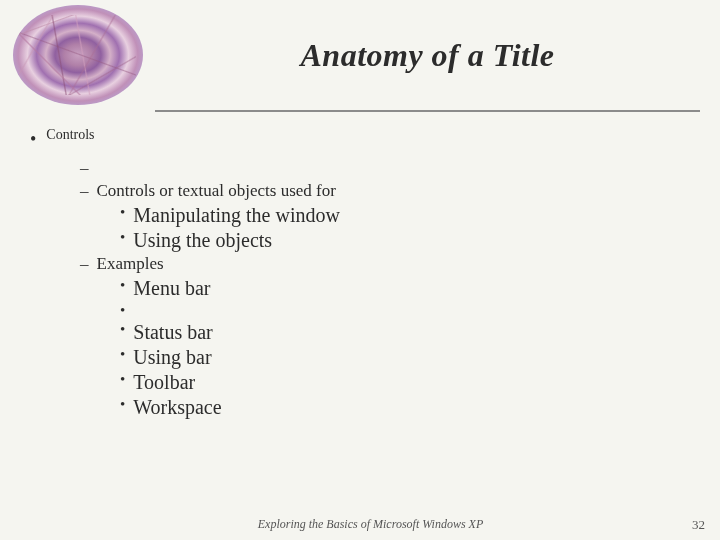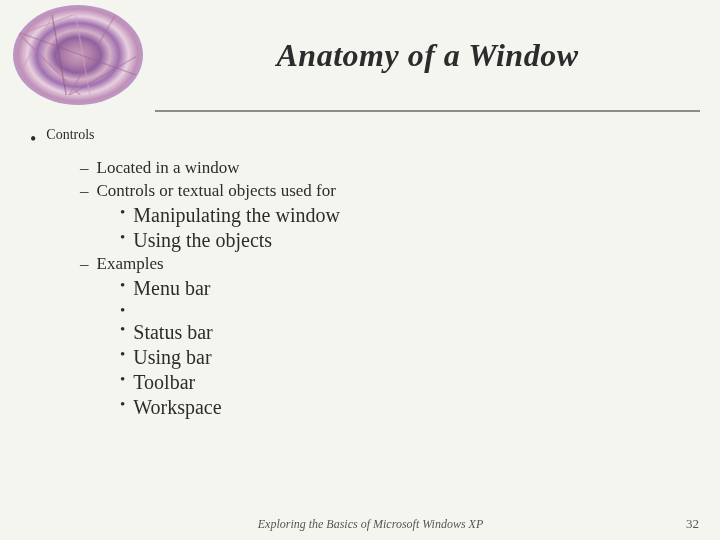--- a/index.html
+++ b/index.html
@@ -165,67 +165,66 @@
     }
 
     .small-text {
       font-size: 20px;
       color: #2c2c2c;
     }
 
     .footer {
       display: flex;
       justify-content: center;
-      align-items: flex-end;
+      align-items: center;
       padding: 8px 20px;
       position: relative;
       margin-left: 21px;
     }
 
     .footer-text {
       font-size: 12px;
       color: #555;
       font-style: italic;
       text-align: center;
     }
 
     .page-number {
       position: absolute;
-      right: 21px;
+      right: 15px;
       font-size: 13px;
       color: #555;
     }
   </style>
 </head>
 <body>
 
 <div class="slide">
   <div class="header">
     <div class="header-image">
       <div class="circular-image"></div>
     </div>
     <div class="title-area">
-      <span class="slide-title">Anatomy of a Window</span>
+      <span class="slide-title">Anatomy of a Title</span>
     </div>
   </div>
 
   <div class="divider"></div>
 
   <div class="content">
 
     <div class="main-bullet">
       <span class="bullet-dot">•</span>
       <span class="main-bullet-text">Controls</span>
     </div>
 
     <div class="sub-items">
 
       <div class="sub-item">
         <span class="sub-dash">–</span>
-        <span class="sub-text">Located in a window</span>
       </div>
 
       <div class="sub-item">
         <span class="sub-dash">–</span>
         <span class="sub-text">Controls or textual objects used for</span>
       </div>
       <div class="sub-sub-items">
         <div class="sub-sub-item">
           <span class="small-bullet">•</span>
           <span class="small-text">Manipulating the window</span>

